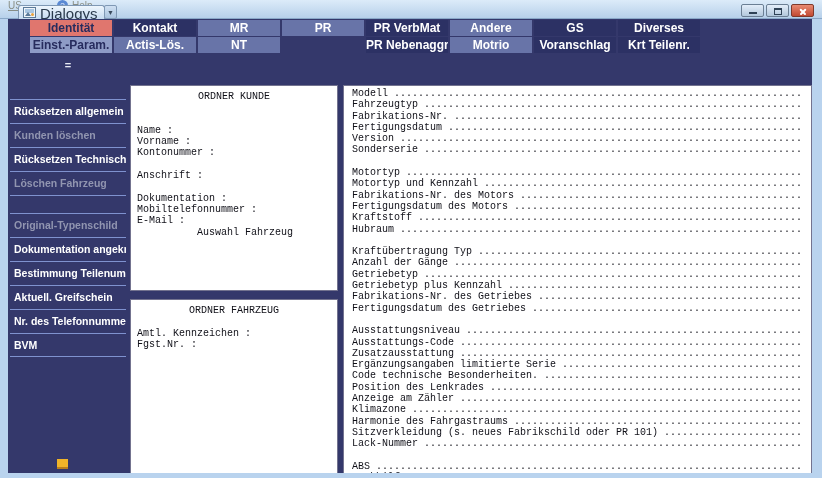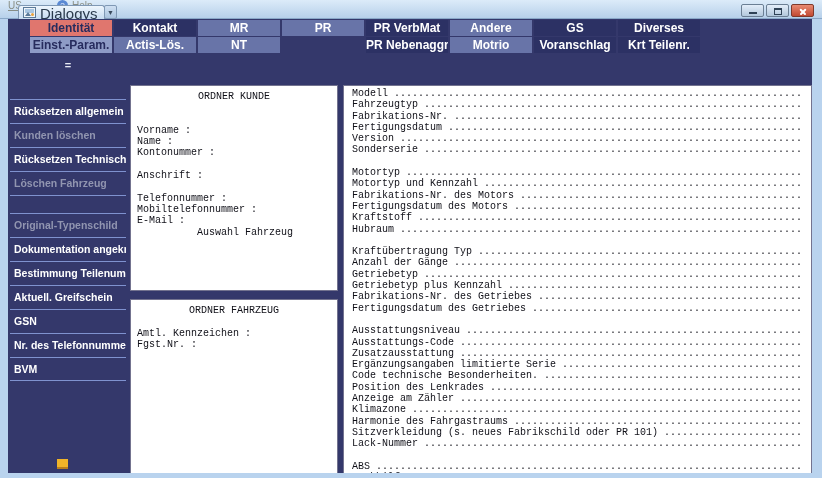--- a/index.html
+++ b/index.html
@@ -171,39 +171,38 @@
       <ul class="sidebar-list" id="sidebar-list">
           <li class="sidebar-item">Rücksetzen allgemein</li>
           <li class="sidebar-item disabled">Kunden löschen</li>
           <li class="sidebar-item">Rücksetzen Technische ...</li>
           <li class="sidebar-item disabled">Löschen Fahrzeug</li>
           <li class="sidebar-item spacer"></li>
           <li class="sidebar-item disabled">Original-Typenschild</li>
           <li class="sidebar-item">Dokumentation angekre...</li>
           <li class="sidebar-item">Bestimmung Teilenum...</li>
           <li class="sidebar-item">Aktuell. Greifschein</li>
-          <li class="sidebar-item">GSN</li>
           <li class="sidebar-item">Nr. des Telefonnummer</li>
           <li class="sidebar-item">BVM</li>
         </ul>
       <div class="status-indicator"></div>
     </div>
 
     <div class="panel panel-customer">
       <div class="panel-title">ORDNER KUNDE</div>
       <div class="panel-body" id="customer-body">
           <div class="mono-line">&nbsp;</div>
           <div class="mono-line">&nbsp;</div>
+          <div class="mono-line">Name :</div>
           <div class="mono-line">Vorname :</div>
-          <div class="mono-line">Name :</div>
           <div class="mono-line">Kontonummer :</div>
           <div class="mono-line">&nbsp;</div>
           <div class="mono-line">Anschrift :</div>
           <div class="mono-line">&nbsp;</div>
-          <div class="mono-line">Telefonnummer :</div>
+          <div class="mono-line">Dokumentation :</div>
           <div class="mono-line">Mobiltelefonnummer :</div>
           <div class="mono-line">E-Mail :</div>
           <div class="mono-line">          Auswahl Fahrzeug</div>
         </div>
     </div>
 
     <div class="panel panel-vehicle">
       <div class="panel-title">ORDNER FAHRZEUG</div>
       <div class="panel-body" id="vehicle-body">
           <div class="mono-line">&nbsp;</div>

